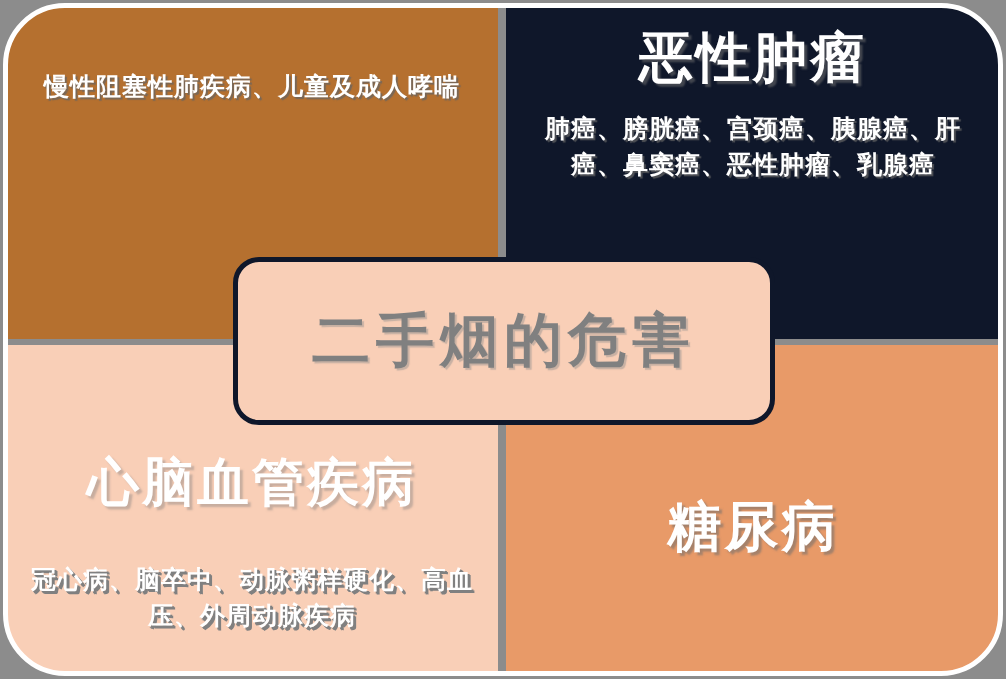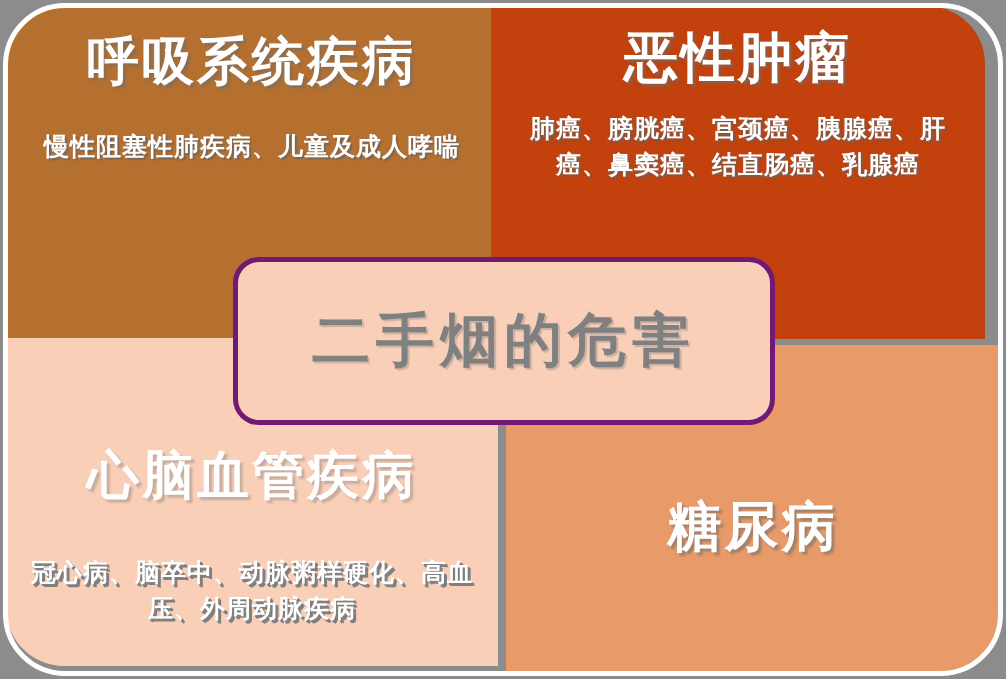--- a/index.html
+++ b/index.html
@@ -34,31 +34,31 @@
   .q-tl {
     left: 6px;
     top: 6px;
     width: 492px;
     height: 333px;
     background: #b5702f;
     border-top-left-radius: 58px;
     padding-top: 26px;
   }
   .q-tr {
-    left: 491px;
+    left: 506px;
     top: 6px;
     width: 494px;
     height: 333px;
-    background: #c2410c;
+    background: #0f172a;
     border-top-right-radius: 58px;
     padding-top: 20px;
   }
   .q-bl {
     left: 6px;
-    top: 338px;
+    top: 345px;
     width: 492px;
     height: 328px;
     background: #f9cfb7;
     border-bottom-left-radius: 58px;
     padding-top: 108px;
   }
   .q-br {
     left: 506px;
     top: 345px;
     width: 494px;
@@ -120,47 +120,46 @@
 
   
   #center-badge {
     position: absolute;
     left: 233px;
     top: 257px;
     width: 542px;
     height: 168px;
     box-sizing: border-box;
     background: #f9cfb7;
-    border: 5px solid #701a75;
+    border: 5px solid #0f172a;
     border-radius: 26px;
     display: flex;
     align-items: center;
     justify-content: center;
   }
   #center-badge .badge-text {
     font-size: 58px;
     font-weight: bold;
     color: #808080;
     letter-spacing: 6px;
     text-shadow: 2px 2px 1px rgba(140,140,140,0.45);
   }
 </style>
 </head>
 <body>
 
 <div id="infographic">
 
   <div class="quadrant q-tl">
-    <div class="q-title">呼吸系统疾病</div>
     <div class="q-sub">慢性阻塞性肺疾病、儿童及成人哮喘</div>
   </div>
 
   <div class="quadrant q-tr">
     <div class="q-title">恶性肿瘤</div>
-    <div class="q-sub">肺癌、膀胱癌、宫颈癌、胰腺癌、肝癌、鼻窦癌、结直肠癌、乳腺癌</div>
+    <div class="q-sub">肺癌、膀胱癌、宫颈癌、胰腺癌、肝癌、鼻窦癌、恶性肿瘤、乳腺癌</div>
   </div>
 
   <div class="quadrant q-bl">
     <div class="q-title">心脑血管疾病</div>
     <div class="q-sub">冠心病、脑卒中、动脉粥样硬化、高血压、外周动脉疾病</div>
   </div>
 
   <div class="quadrant q-br">
     <div class="q-title">糖尿病</div>
   </div>

